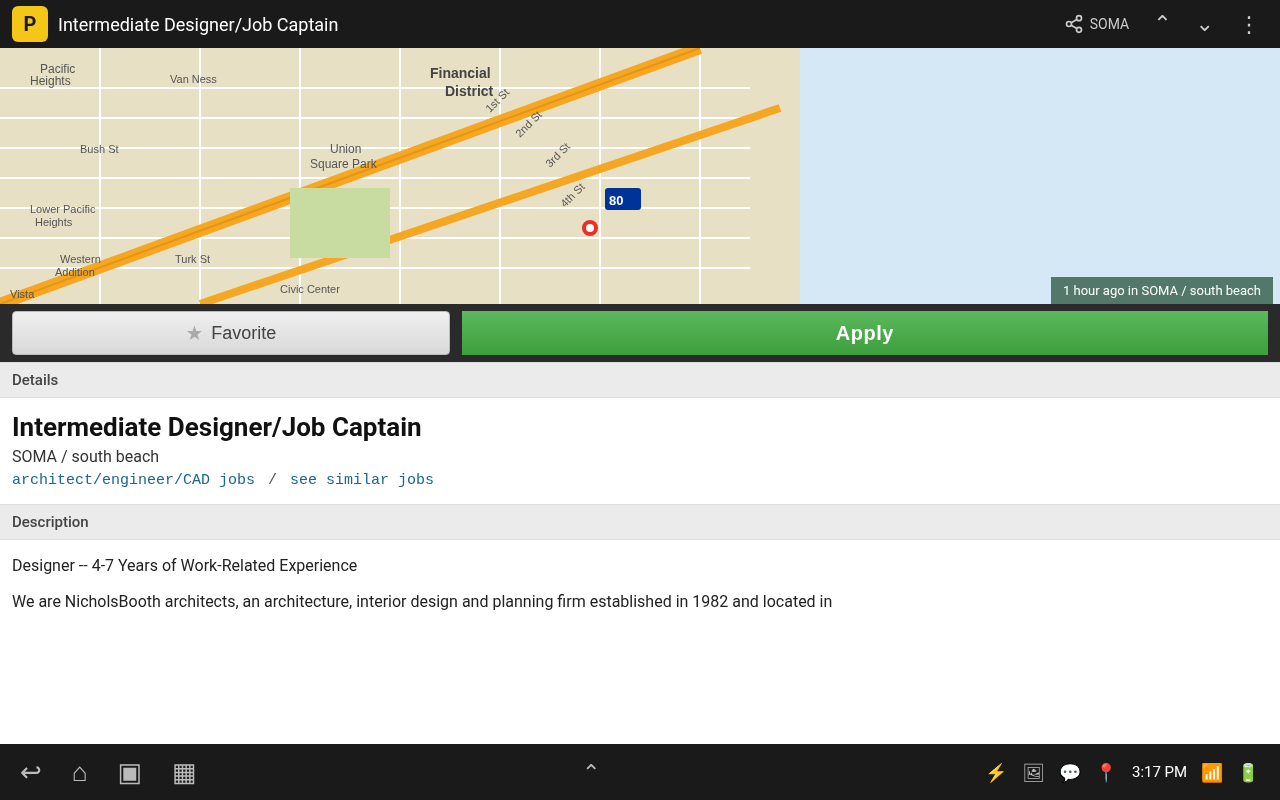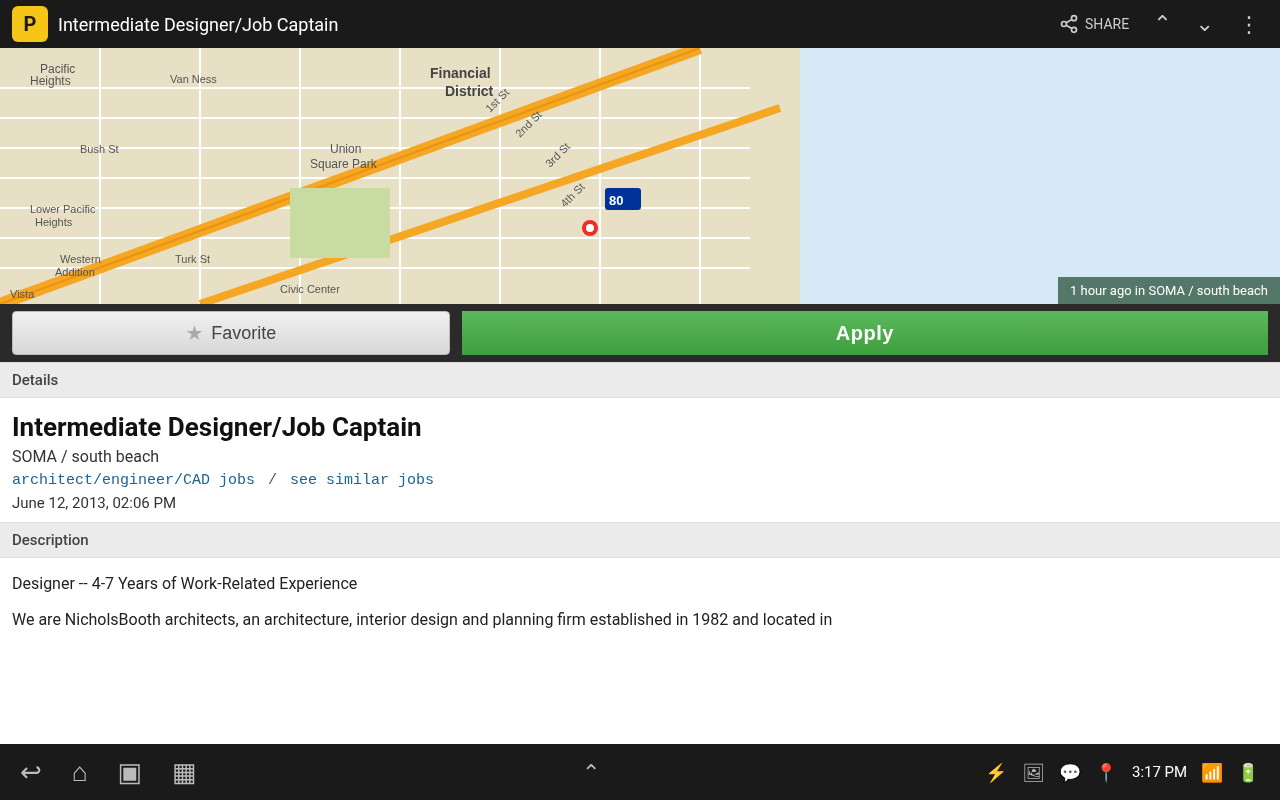--- a/index.html
+++ b/index.html
@@ -72,21 +72,21 @@
       position: relative;
       overflow: hidden;
     }
     .map-svg {
       width: 100%;
       height: 100%;
     }
     .map-timestamp {
       position: absolute;
       bottom: 0;
-      right: 0;
+      right: 7px;
       background: rgba(60, 100, 80, 0.85);
       color: #fff;
       font-size: 13px;
       padding: 6px 12px;
     }
 
     
     .action-bar {
       height: 58px;
       background: #2a2a2a;
@@ -242,21 +242,21 @@
   <span class="app-title">Intermediate Designer/Job Captain</span>
   <div class="top-bar-actions">
     <div class="share-btn">
       <svg class="share-icon-svg" viewBox="0 0 24 24" fill="none" stroke="#ccc" stroke-width="2">
         <circle cx="18" cy="5" r="3"></circle>
           <circle cx="6" cy="12" r="3"></circle>
           <circle cx="18" cy="19" r="3"></circle>
         <line x1="8.59" y1="13.51" x2="15.42" y2="17.49"></line>
           <line x1="15.41" y1="6.51" x2="8.59" y2="10.49"></line>
       </svg>
-      <span>SHARE</span>
+      <span>SOMA</span>
     </div>
     <div class="nav-btn">⌃</div>
     <div class="nav-btn">⌄</div>
     <div class="menu-btn">⋮</div>
   </div>
 </div>
 
 <div class="map-container">
   <svg class="map-svg" viewBox="0 0 1280 256">
 
@@ -333,21 +333,20 @@
 </div>
 
 <div class="job-details">
   <div class="job-title">Intermediate Designer/Job Captain</div>
   <div class="job-location">SOMA / south beach</div>
   <div class="job-links">
     <a href="#">architect/engineer/CAD jobs</a>
     <span class="separator">/</span>
     <a href="#">see similar jobs</a>
   </div>
-  <div class="job-date">June 12, 2013, 02:06 PM</div>
 </div>
 
 <div class="section-header">
   <span>Description</span>
 </div>
 
 <div class="description-body">
   <div class="description-text">Designer -- 4-7 Years of Work-Related Experience</div>
   <div class="description-text2">We are NicholsBooth architects, an architecture, interior design and planning firm established in 1982 and located in</div>
 </div>

